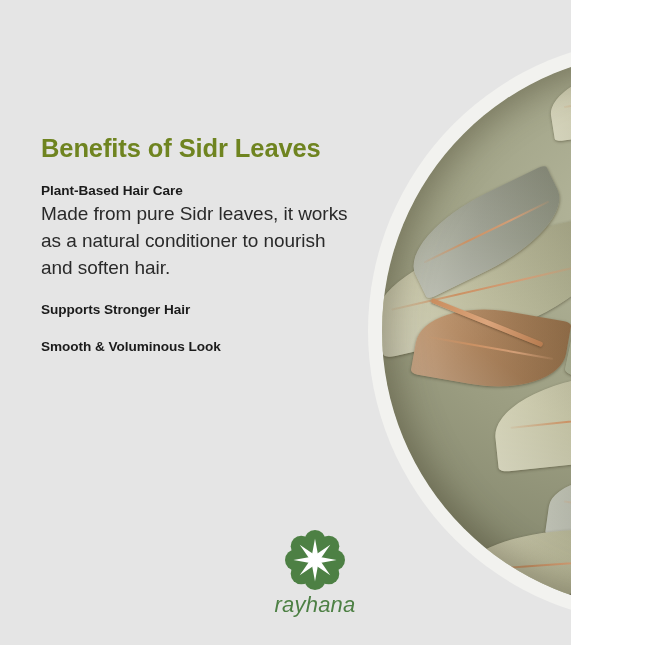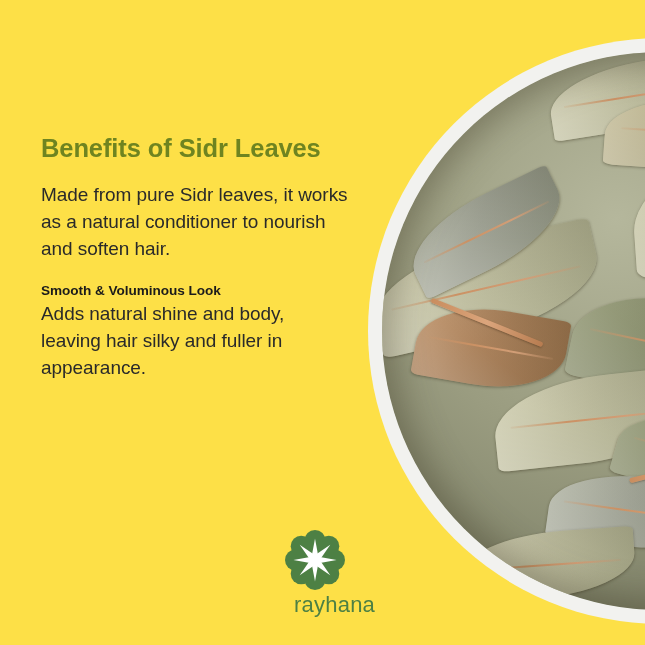--- a/index.html
+++ b/index.html
@@ -5,23 +5,23 @@
   html, body {
     margin: 0;
     padding: 0;
     background: #ffffff;
   }
   body {
     font-family: "Liberation Sans", sans-serif;
   }
   .canvas {
     position: relative;
-    width: 645px;
+    width: 571px;
     height: 645px;
-    background: #fde047;
+    background: #e5e5e5;
     overflow: hidden;
   }
 
   
   .photo-wrap {
     position: absolute;
     left: 368px;
     top: 38px;
     width: 586px;
     height: 586px;
@@ -140,21 +140,22 @@
     line-height: 1.42;
     letter-spacing: -0.05px;
   }
 
   
   .logo {
     position: absolute;
     left: 255px;
     top: 530px;
     width: 120px;
-    text-align: right;
+    text-align: center;
+    font-style: italic;
   }
   .logo-mark {
     display: block;
     margin: 0 auto;
     width: 60px;
     height: 60px;
   }
   .logo-word {
     display: block;
     margin-top: 4px;
@@ -205,32 +206,33 @@
     <div class="bowl-rim"></div>
   </div>
 
   <div class="content">
 
     <h1 class="headline">Benefits of Sidr Leaves</h1>
 
     <div class="benefits">
 
       <div class="benefit">
+        <p class="benefit-title">Plant-Based Hair Care</p>
         <p class="benefit-body">Made from pure Sidr leaves, it works as a natural conditioner to nourish and soften hair.</p>
       </div>
 
       <div class="benefit">
+        <p class="benefit-title">Supports Stronger Hair</p>
       </div>
 
       <div class="benefit">
       </div>
 
       <div class="benefit">
         <p class="benefit-title">Smooth &amp; Voluminous Look</p>
-        <p class="benefit-body">Adds natural shine and body, leaving hair silky and fuller in appearance.</p>
       </div>
 
     </div>
   </div>
 
   <div class="logo">
     <svg class="logo-mark" viewBox="0 0 100 100">
       <g>
         <circle cx="50" cy="17.5" r="17.5" fill="#4d8044"></circle>
         <circle cx="73" cy="27" r="17.5" fill="#4d8044"></circle>

